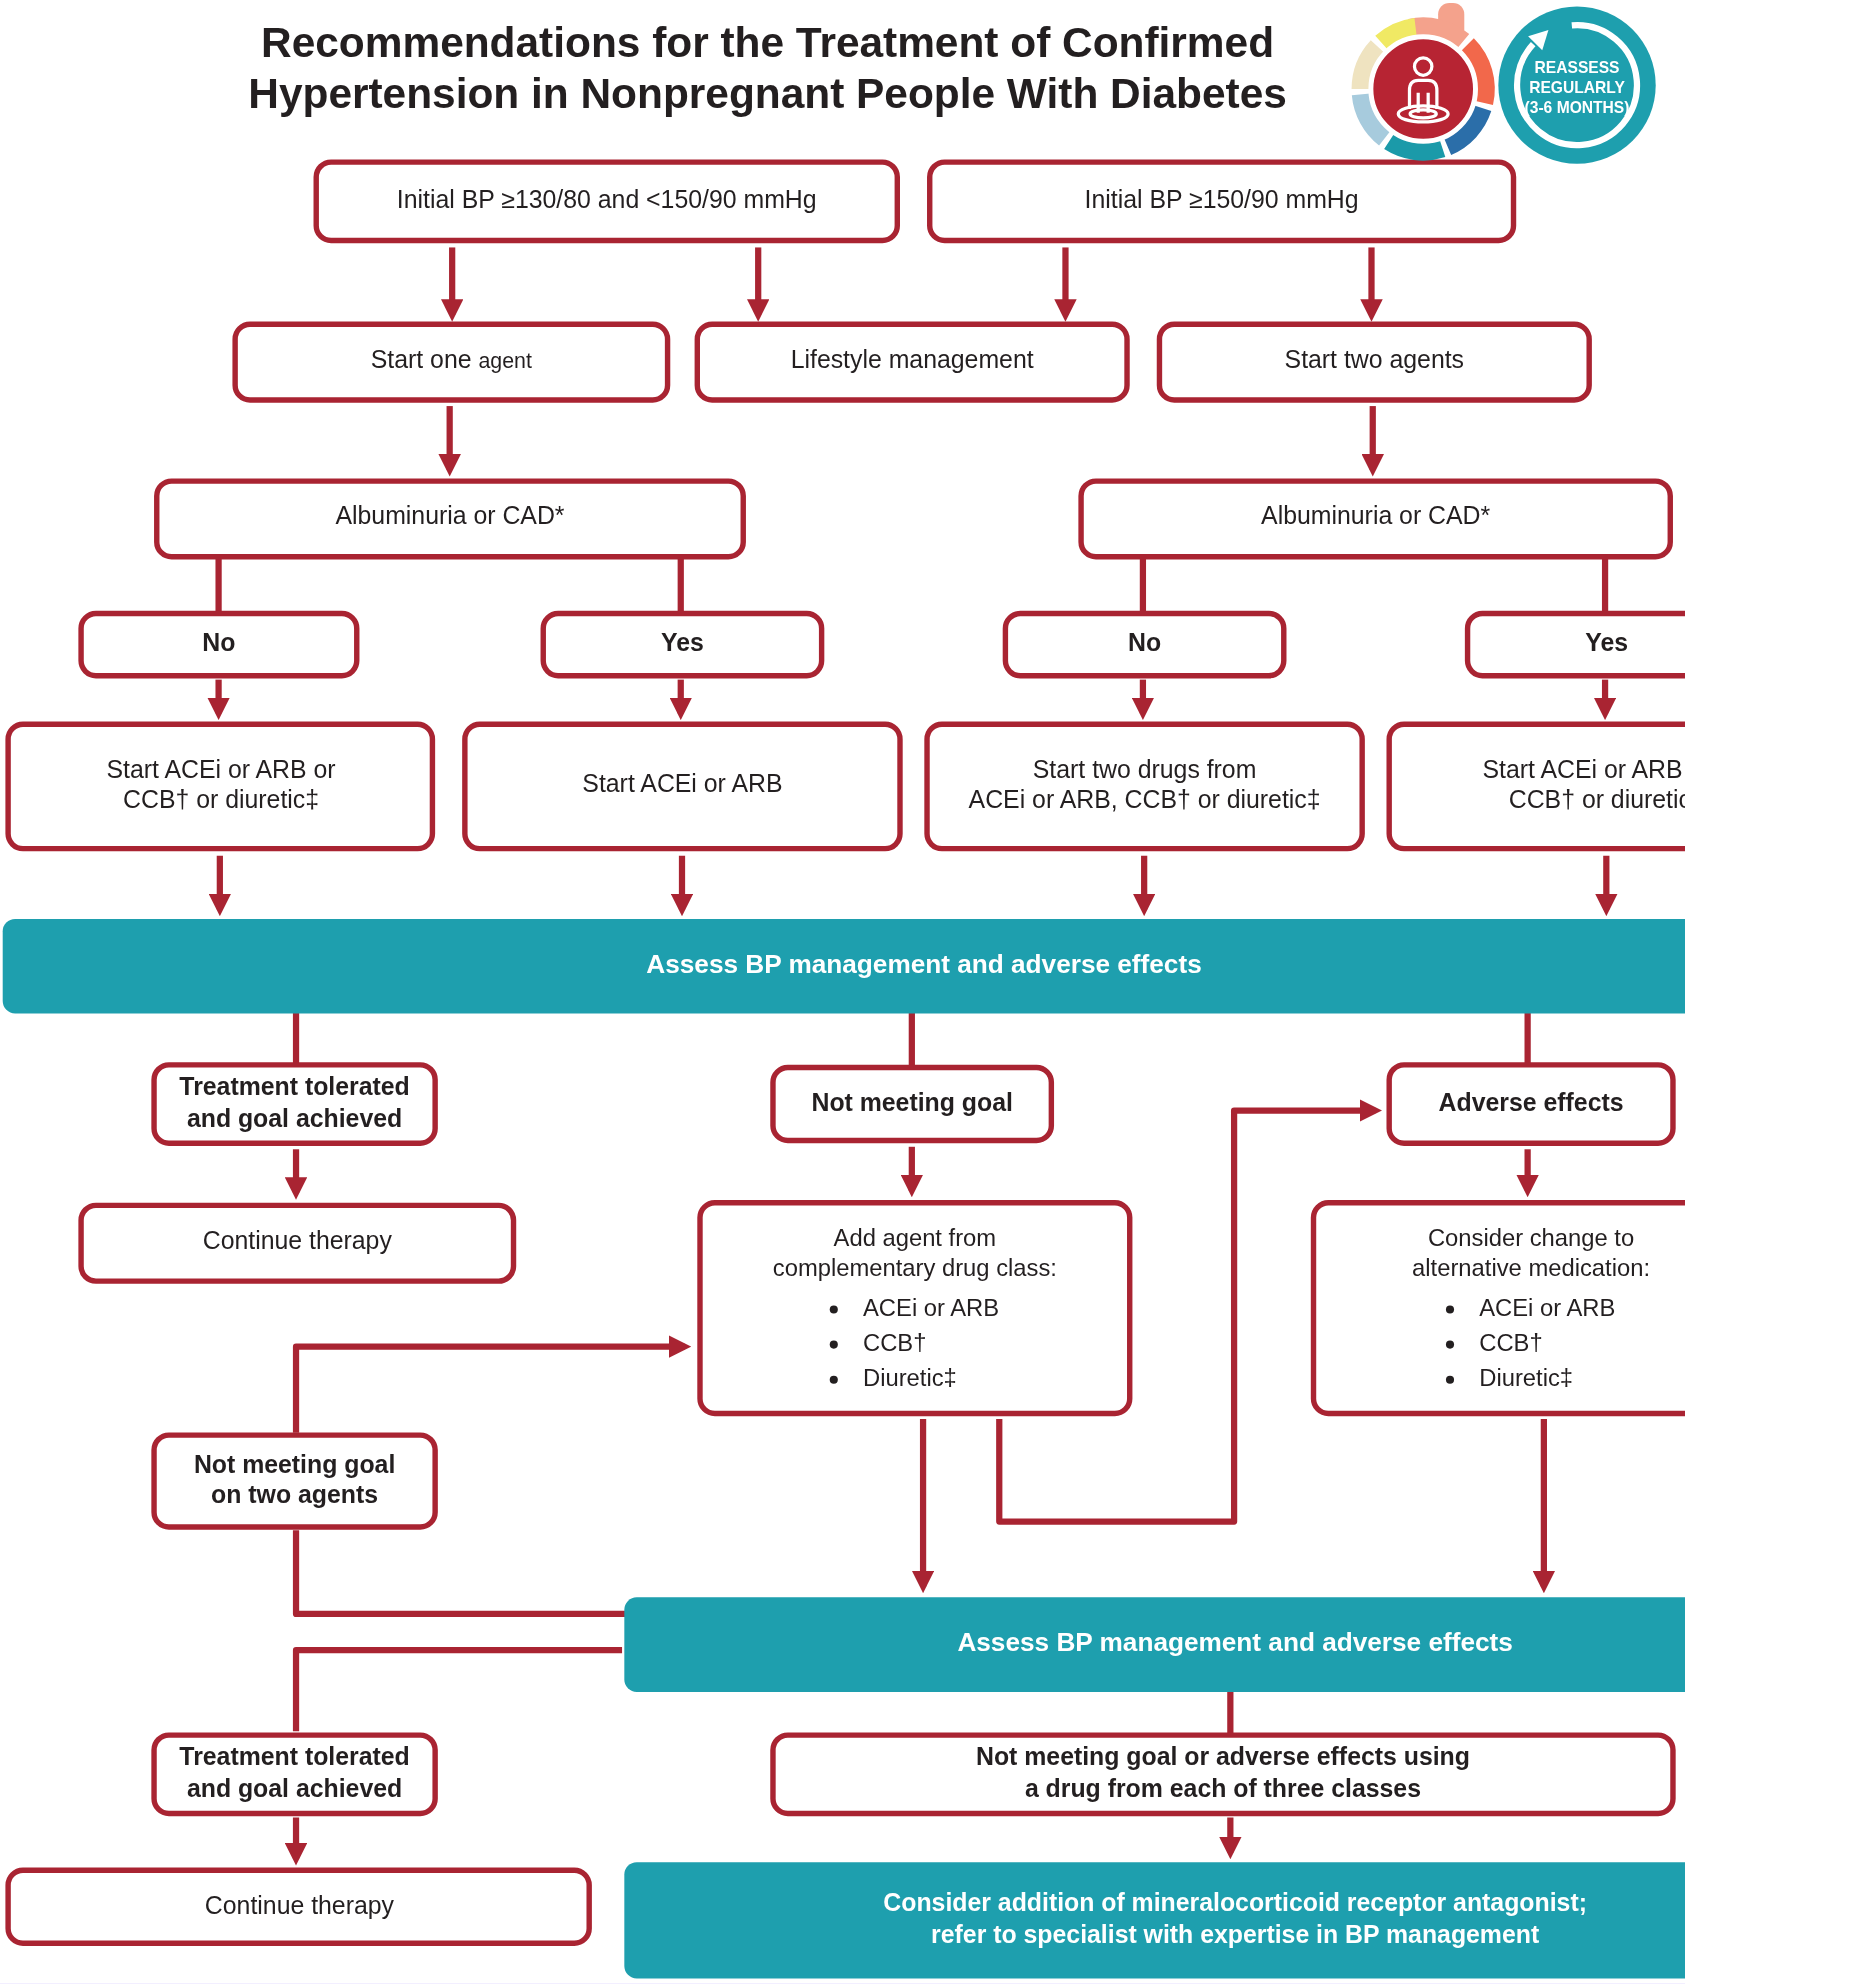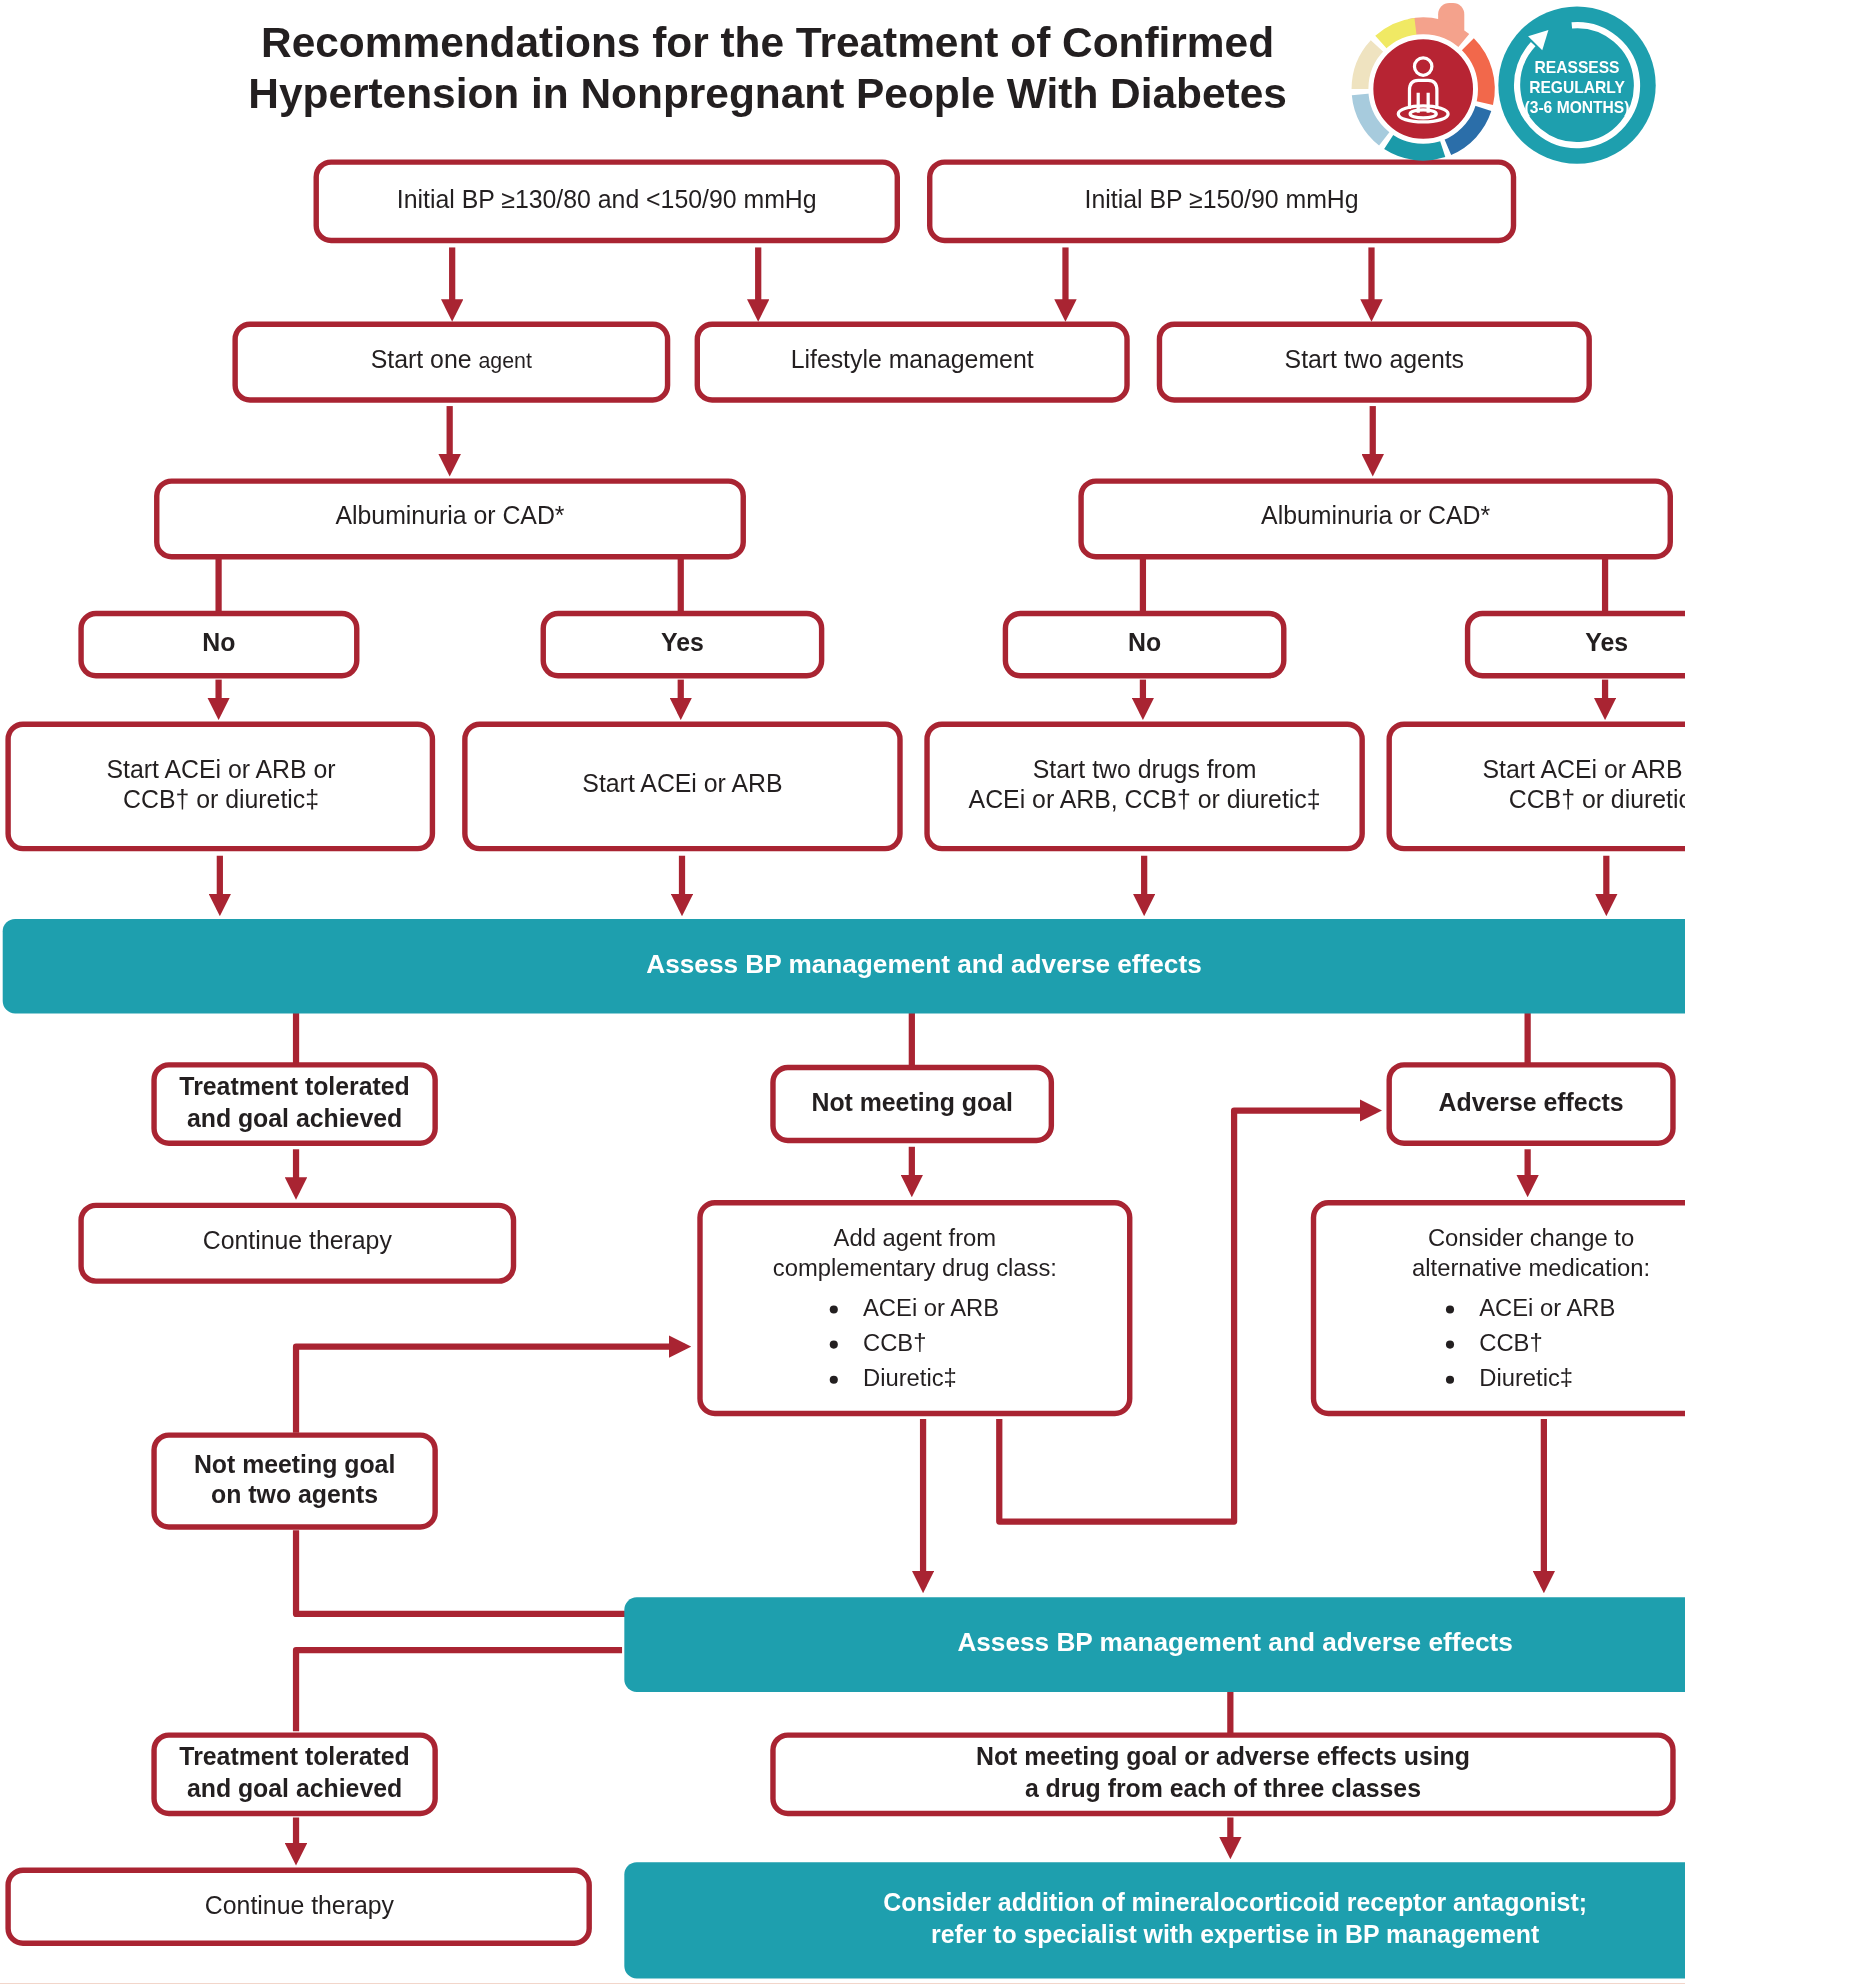--- a/index.html
+++ b/index.html
@@ -1,21 +1,21 @@
 <!DOCTYPE html>
 <html style="--red: #A92432; --teal: #1E9FAE; --ink: #231F20;font-size:7.4px"><head>
 <meta charset="utf-8">
 <style>
   :root{
     --red:#A92432;
     --teal:#1E9FAE;
     --ink:#231F20;
   }
   html,body{margin:0;padding:0;background:#fff;}
-  #viewport{width:1685px;height:1985px;overflow:hidden;background:#c2410c;}
+  #viewport{width:1685px;height:1985px;overflow:hidden;background:#c4b5fd;}
   #page{position:relative;width:684px;height:734px;background:#fff;
         font-family:"Liberation Sans","DejaVu Sans",sans-serif;color:var(--ink);
         transform:scale(2.7027);transform-origin:0 0;}
   .title{position:absolute;left:69px;top:5.5px;width:430px;text-align:center;
          font-size:15.7px;font-weight:bold;line-height:1.22;color:var(--ink);}
   .box{position:absolute;background:#fff;border:2.3px solid var(--red);border-radius:6.5px;
        display:flex;align-items:center;justify-content:center;text-align:center;
        font-size:9.2px;line-height:1.25;padding:1.8px 4.6px;box-sizing:border-box;}
   .bold{font-weight:bold;}
   .banner{position:absolute;background:var(--teal);border-radius:4.6px;color:#fff;

